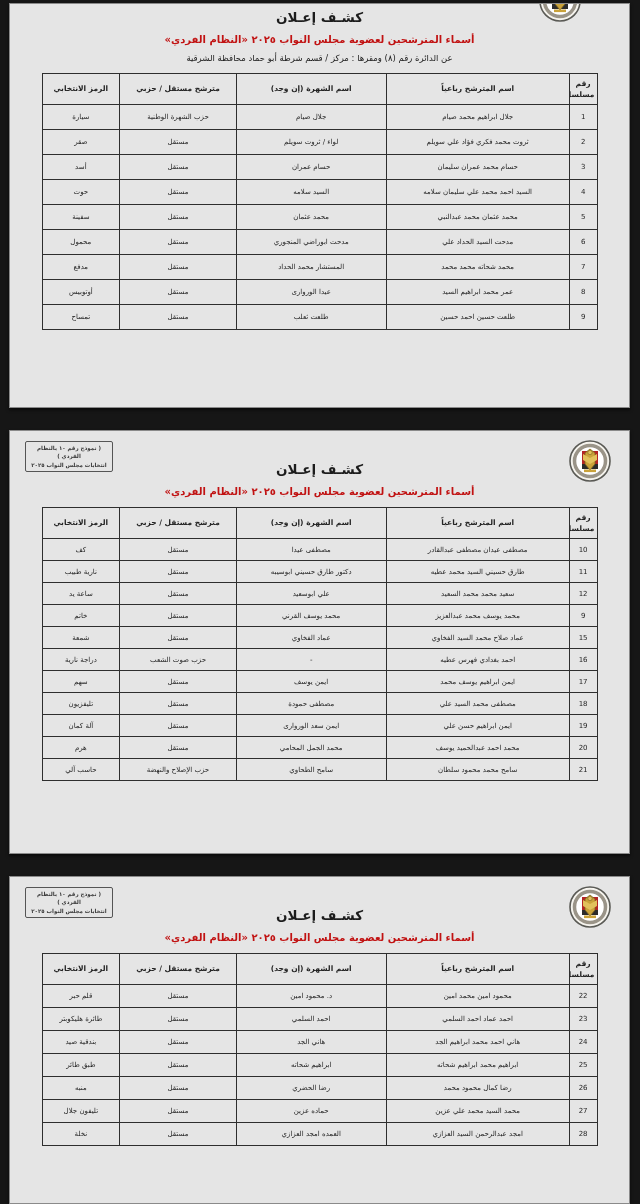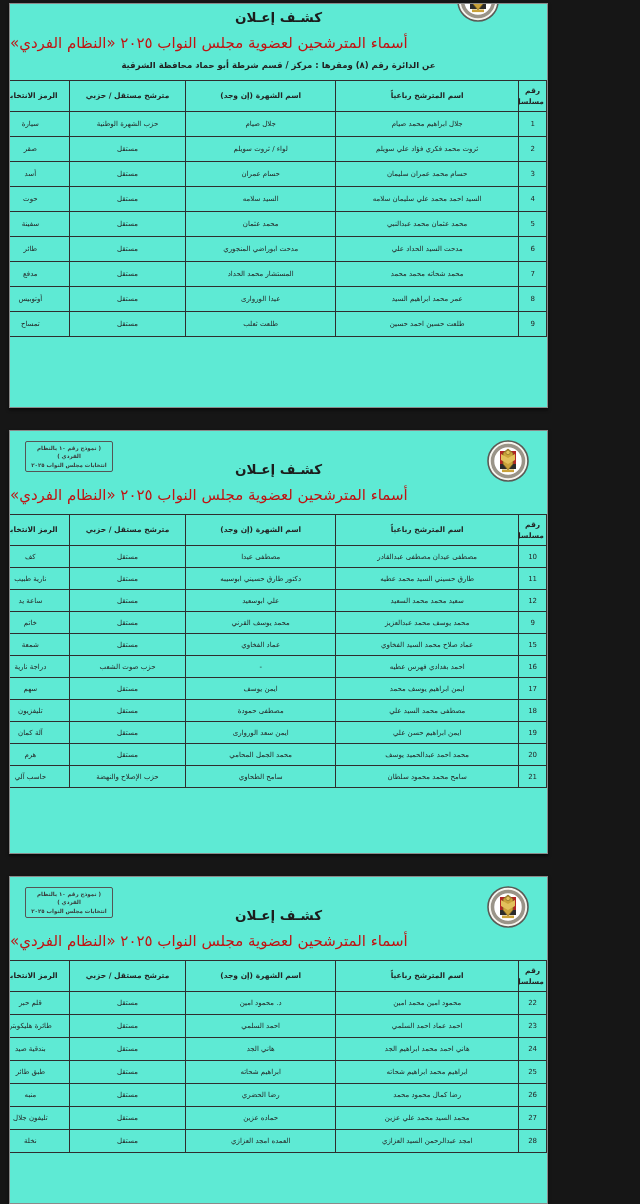--- a/index.html
+++ b/index.html
@@ -4,41 +4,41 @@
 <style>
   html,body{margin:0;padding:0;}
   body{
     width:640px;height:1204px;overflow:hidden;
     background:#161616;
     font-family:"DejaVu Sans",sans-serif;
     -webkit-font-smoothing:antialiased;
   }
   .stage{position:relative;width:640px;height:1204px;}
   .page{
-    position:absolute;left:9px;width:539px;
-    background:#5eead4;border:1px solid #8a8a8a;
+    position:absolute;left:9px;width:621px;
+    background:#e5e5e5;border:1px solid #8a8a8a;
     box-sizing:border-box;overflow:hidden;
     box-shadow:0 2px 3px rgba(0,0,0,.6);
   }
   .page-1{top:3px;height:405px;}
   .page-2{top:430px;height:424px;}
   .page-3{top:876px;height:328px;}
 
   .doc-title{
     text-align:center;font-weight:bold;color:#1c1c1c;
     font-size:13.5px;margin:0;
   }
   .page-1 .doc-title{margin-top:5px;}
   .page-2 .doc-title,.page-3 .doc-title{margin-top:30px;}
   .doc-subtitle{
-    text-align:left;font-weight:normal;
-    font-size:15px;margin:9px 0 0 0;
+    text-align:center;font-weight:bold;
+    font-size:10px;margin:9px 0 0 0;
   }
   .doc-district{
-    text-align:center;font-weight:bold;color:#222;
+    text-align:center;font-weight:normal;color:#222;
     font-size:8.5px;margin:8px 0 0 0;
   }
 
   .seal{position:absolute;}
   .page-1 .seal{top:-24px;right:48px;}
   .page-2 .seal,.page-3 .seal{top:9px;right:18px;}
 
   .stamp{
     position:absolute;top:10px;left:15px;width:88px;
     border:1px solid #555;border-radius:2px;
@@ -140,21 +140,21 @@
             <td>محمد عثمان محمد عبدالنبي</td>
             <td>محمد عثمان</td>
             <td>مستقل</td>
             <td>سفينة</td>
           </tr>
           <tr>
             <td>6</td>
             <td>مدحت السيد الحداد علي</td>
             <td>مدحت ابوراضي المنجوري</td>
             <td>مستقل</td>
-            <td>طائر</td>
+            <td>محمول</td>
           </tr>
           <tr>
             <td>7</td>
             <td>محمد شحاته محمد محمد</td>
             <td>المستشار محمد الحداد</td>
             <td>مستقل</td>
             <td>مدفع</td>
           </tr>
           <tr>
             <td>8</td>

